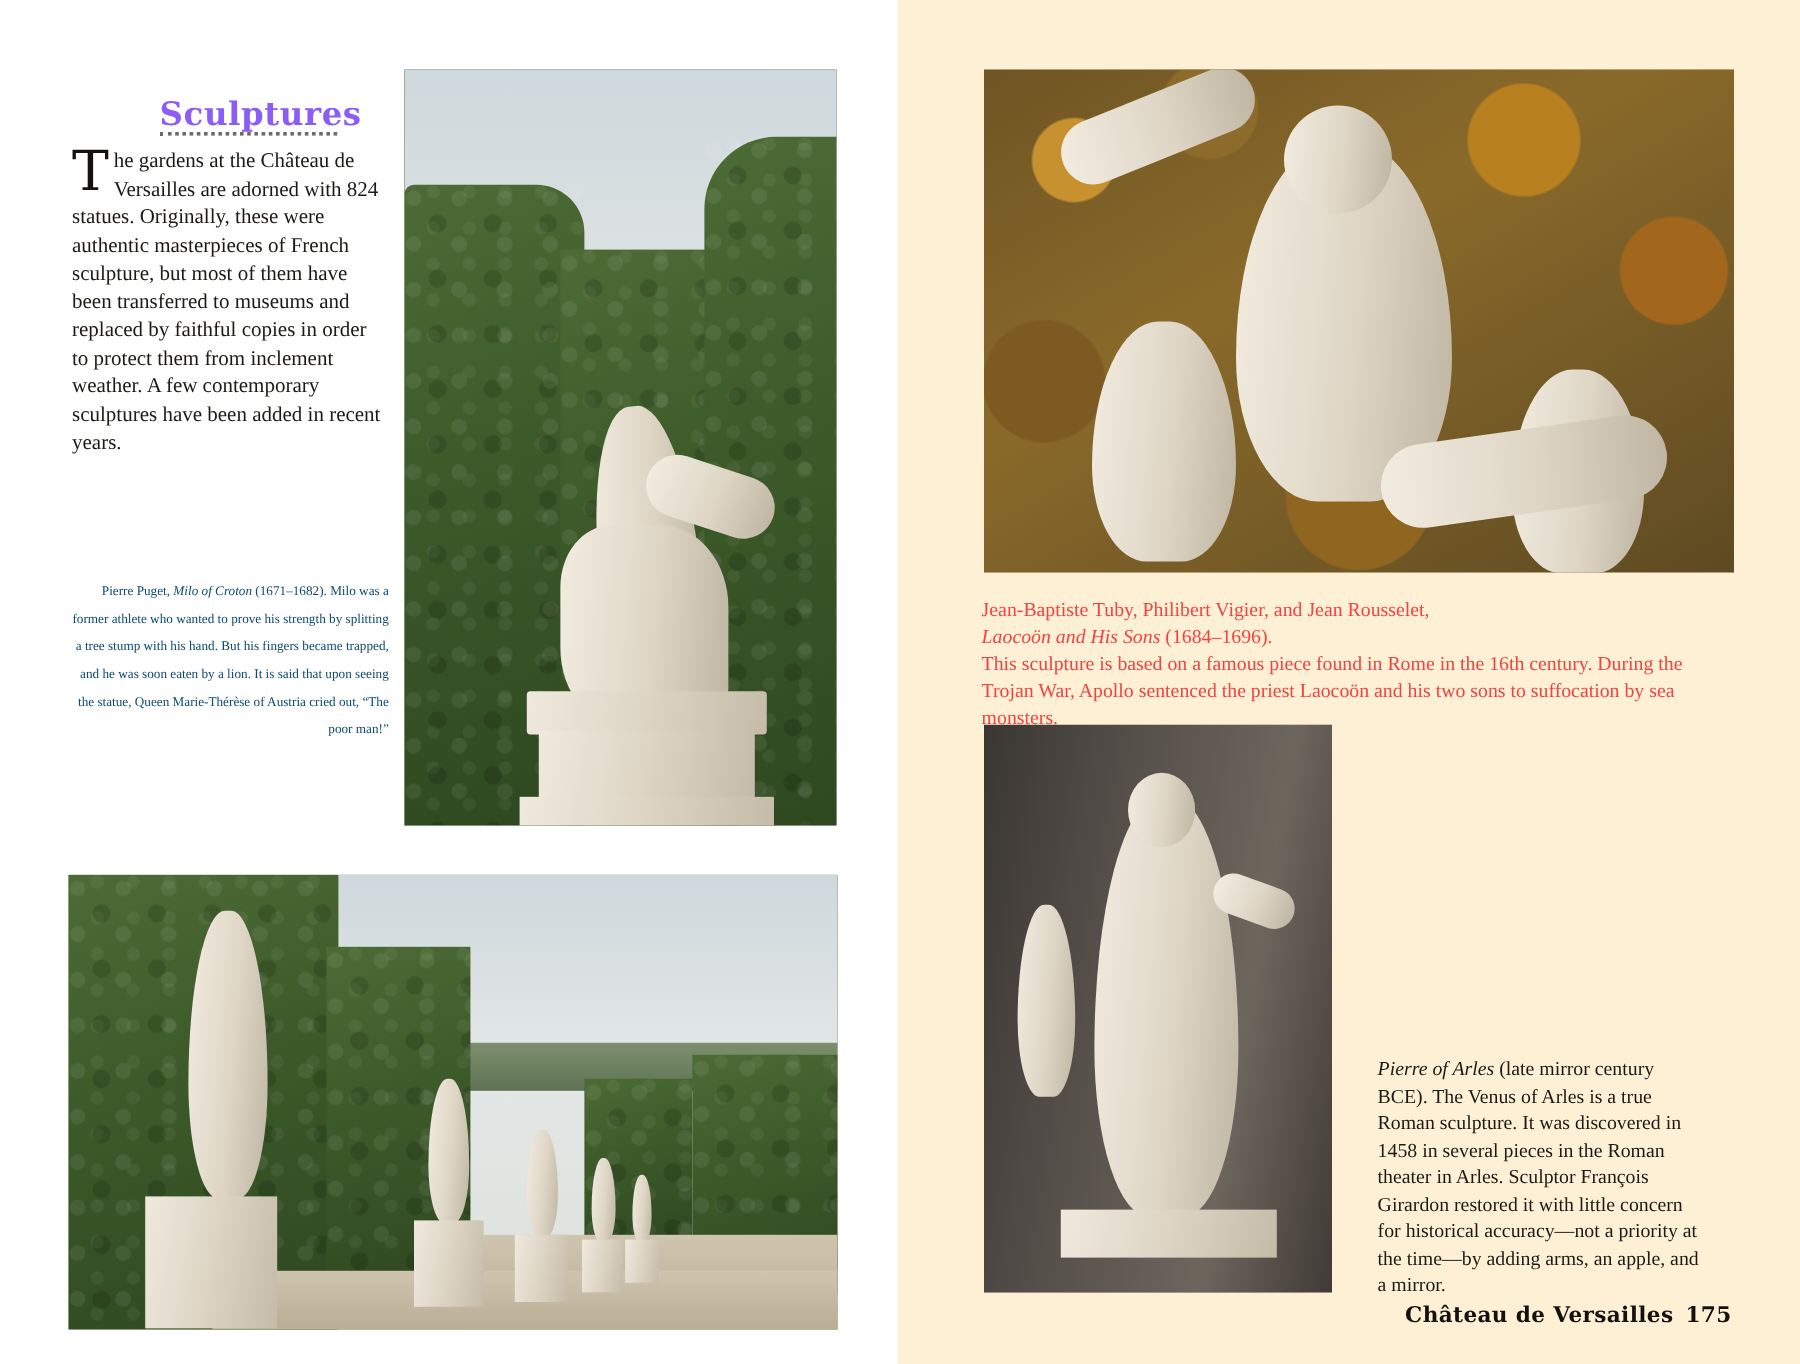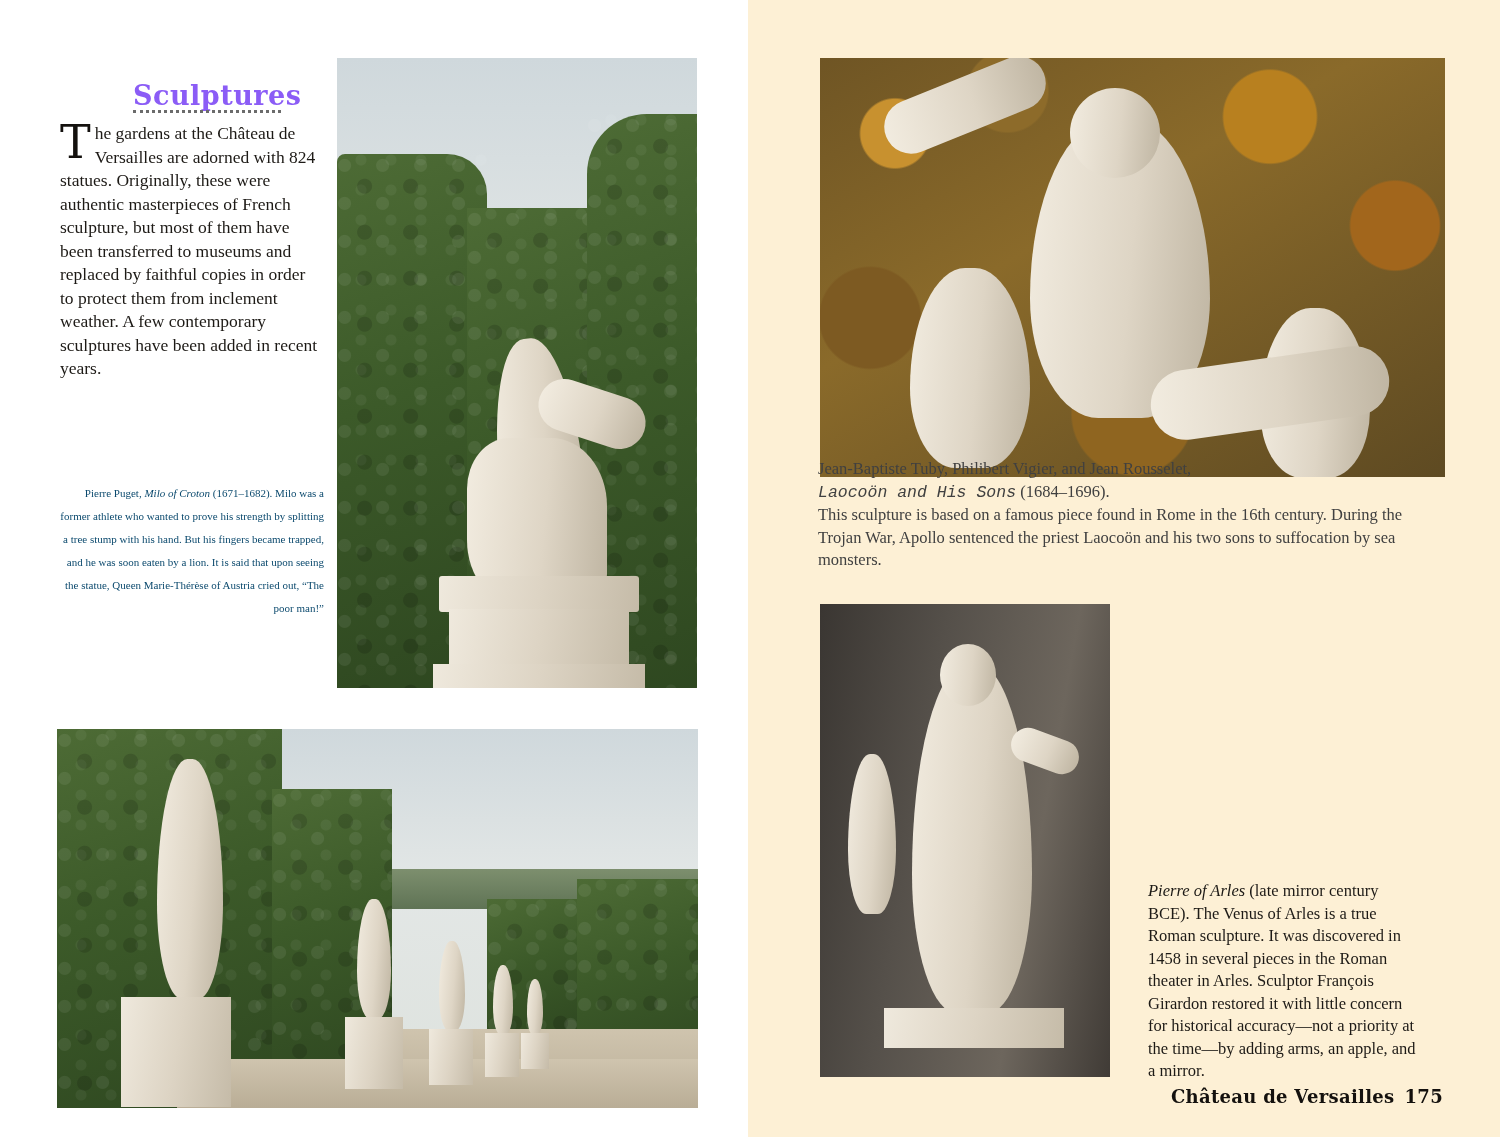--- a/index.html
+++ b/index.html
@@ -102,27 +102,27 @@
     left: 820px;
     top: 58px;
     width: 625px;
     height: 419px;
     overflow: hidden;
     background: #6d5432;
   }
   .caption-laocoon {
     position: absolute;
     left: 818px;
-    top: 458px;
+    top: 497px;
     width: 600px;
     font-size: 16.5px;
     line-height: 22.5px;
-    color: #404040;
-  }
-  .caption-laocoon em { font-style: italic; font-family: Liberation Mono, monospace; }
+    color: #ef4444;
+  }
+  .caption-laocoon em { font-style: italic; }
 
   .img-venus {
     position: absolute;
     left: 820px;
     top: 604px;
     width: 290px;
     height: 473px;
     overflow: hidden;
     background: #3a3430;
   }

